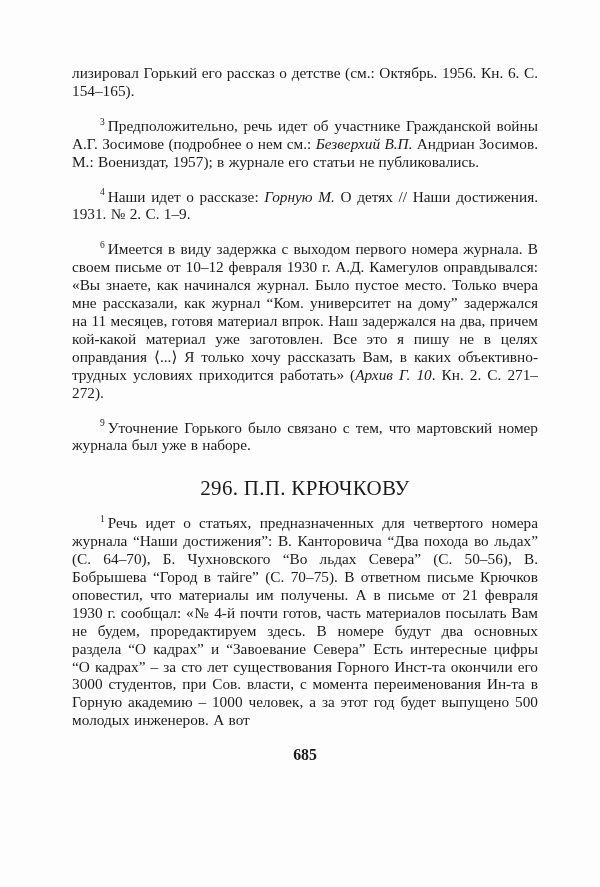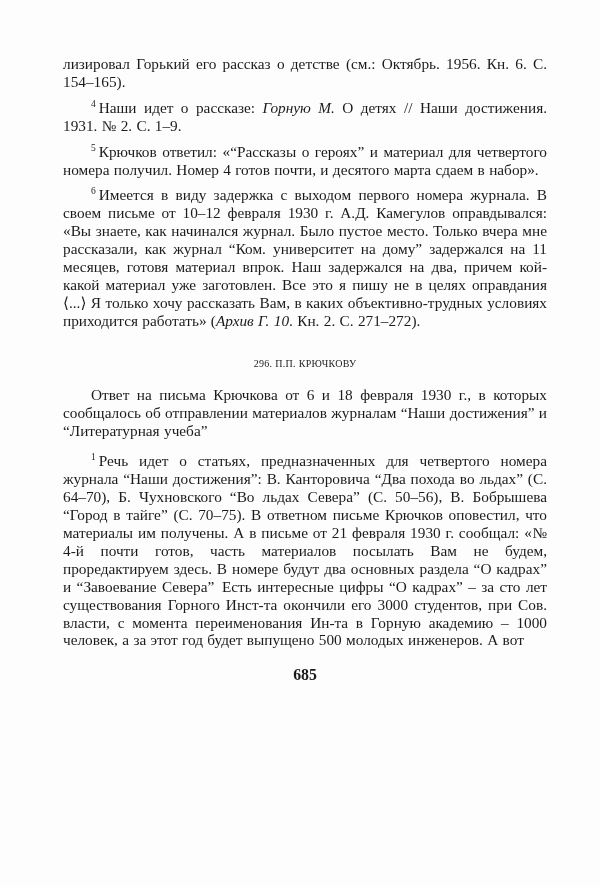--- a/index.html
+++ b/index.html
@@ -16,37 +16,37 @@
     font-family: "Liberation Serif", "DejaVu Serif", "DejaVu Sans", serif;
     color: #1b1b1b;
   }
   .textcol {
     position: absolute;
     left: 55px;
     top: 47px;
     width: 500px;
   }
   p.line {
-    margin: 8px;
+    margin: 17px;
     font-size: 15.3px;
     line-height: 17.9px;
     text-align: justify;
     text-indent: 28px;
     word-spacing: 0.5px;
   }
   p.noindent { text-indent: 0; }
   sup.fnnum {
     font-size: 9.5px;
     line-height: 0;
     margin-right: 3px;
     vertical-align: super;
   }
   h2.heading {
     margin: 25px 0 13px 0;
-    font-size: 10px;
+    font-size: 21px;
     font-weight: normal;
     text-align: center;
     line-height: 18px;
     letter-spacing: 0.3px;
   }
   .fn1block { margin-top: 13px; }
   .pagenum {
     margin-top: 17px;
     text-align: center;
     font-weight: bold;
@@ -54,26 +54,26 @@
     line-height: 18px;
   }
 </style>
 </head>
 <body>
 
 <div class="page">
   <div class="textcol">
     <section id="footnotes-block">
         <p class="line noindent"><span>лизировал Горький его рассказ о детстве (см.: Октябрь. 1956. Кн. 6. С. 154–165).</span></p>
+        <p class="line"><sup class="fnnum">3</sup><span>Предположительно, речь идет об участнике Гражданской войны А.Г. Зосимове (подробнее о нем см.: </span><i>Безверхий В.П.</i><span> Андриан Зосимов. М.: Воениздат, 1957); в журнале его статьи не публиковались.</span></p>
         <p class="line"><sup class="fnnum">4</sup><span>Наши идет о рассказе: </span><i>Горную М.</i><span> О детях // Наши достижения. 1931. № 2. С. 1–9.</span></p>
-        <p class="line"><sup class="fnnum">5</sup><span>Крючков ответил: «“Рассказы о героях” и материал для четвертого номера получил. Номер 4 готов почти, и десятого марта сдаем в набор».</span></p>
         <p class="line"><sup class="fnnum">6</sup><span>Имеется в виду задержка с выходом первого номера журнала. В своем письме от 10–12 февраля 1930 г. А.Д. Камегулов оправдывался: «Вы знаете, как начинался журнал. Было пустое место. Только вчера мне рассказали, как журнал “Ком. университет на дому” задержался на 11 месяцев, готовя материал впрок. Наш задержался на два, причем кой-какой материал уже заготовлен. Все это я пишу не в целях оправдания ⟨...⟩ Я только хочу рассказать Вам, в каких объективно-трудных условиях приходится работать» (</span><i>Архив Г. 10</i><span>. Кн. 2. С. 271–272).</span></p>
+        <p class="line"><sup class="fnnum">9</sup><span>Уточнение Горького было связано с тем, что мартовский номер журнала был уже в наборе.</span></p>
       </section>
     <h2 class="heading">296. П.П. КРЮЧКОВУ</h2>
     <section id="meta-block">
-        <p class="line"><span>Ответ на письма Крючкова от 6 и 18 февраля 1930 г., в которых сообщалось об отправлении материалов журналам “Наши достижения” и “Литературная учеба”</span></p>
       </section>
     <section id="fn1-block" class="fn1block">
         <p class="line"><sup class="fnnum">1</sup><span>Речь идет о статьях, предназначенных для четвертого номера журнала “Наши достижения”: В. Канторовича “Два похода во льдах” (С. 64–70), Б. Чухновского “Во льдах Севера” (С. 50–56), В. Бобрышева “Город в тайге” (С. 70–75). В ответном письме Крючков оповестил, что материалы им получены. А в письме от 21 февраля 1930 г. сообщал: «№ 4-й почти готов, часть материалов посылать Вам не будем, проредактируем здесь. В номере будут два основных раздела “О кадрах” и “Завоевание Севера” Есть интересные цифры “О кадрах” – за сто лет существования Горного Инст-та окончили его 3000 студентов, при Сов. власти, с момента переименования Ин-та в Горную академию – 1000 человек, а за этот год будет выпущено 500 молодых инженеров. А вот</span></p>
       </section>
     <div class="pagenum">685</div>
   </div>
 </div>
 
 </body></html>

